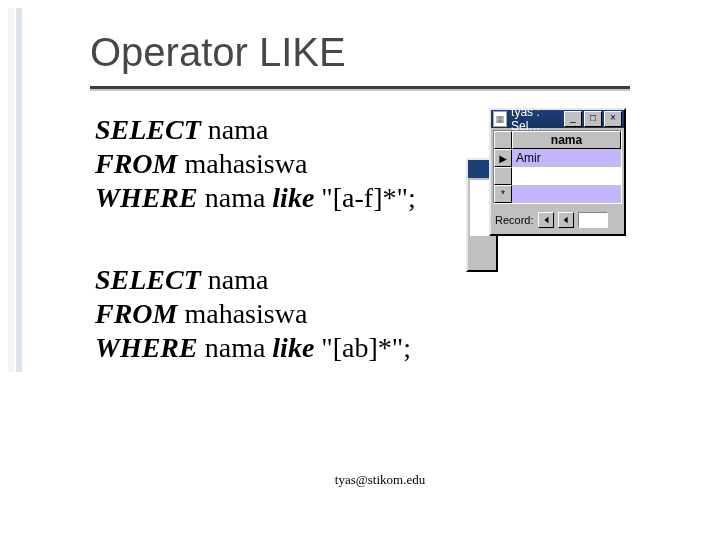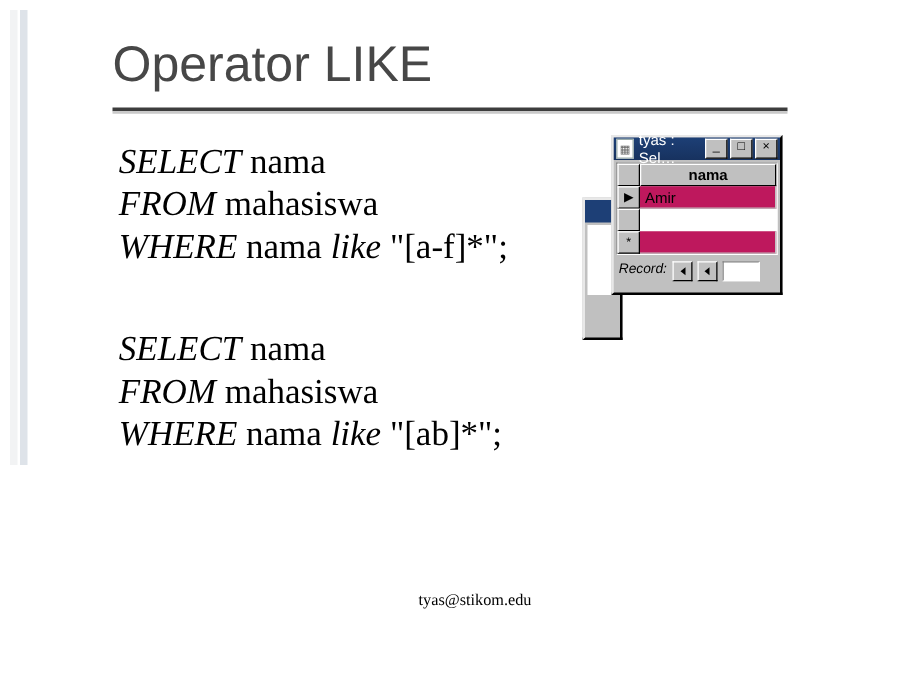--- a/index.html
+++ b/index.html
@@ -8,37 +8,37 @@
   .title{position:absolute;left:90px;top:30px;font-family:Verdana,Geneva,sans-serif;font-size:40px;color:#474747;letter-spacing:0px;}
   .rule-dark{position:absolute;left:90px;top:86px;width:540px;height:3px;background:#3d3d3d;}
   .rule-light{position:absolute;left:90px;top:89px;width:540px;height:2px;background:#c9c9c9;}
   
   .side1{position:absolute;left:8px;top:8px;width:6px;height:364px;background:#f2f3f4;}
   .side2{position:absolute;left:16px;top:8px;width:6px;height:364px;background:#dee3e9;}
   
   .code{position:absolute;left:95px;font-size:28px;line-height:34px;color:#000;}
   .code1{top:113px;}
   .code2{top:263px;}
-  .code .kw{font-style:italic;font-weight:normal;}
+  .code .kw{font-style:italic;font-weight:bold;}
   .footer{position:absolute;left:0;right:0;top:472px;text-align:center;font-size:13px;color:#000;padding-left:40px;}
   
   .win{position:absolute;left:489px;top:108px;width:133px;background:#c0c0c0;border:2px solid #000;border-top-color:#e8e8e8;border-left-color:#e8e8e8;font-family:Tahoma,Arial,sans-serif;font-size:12px;}
   .win-titlebar{height:18px;background:linear-gradient(180deg,#1d3f76,#17325f);color:#fff;display:flex;align-items:center;padding:0 2px;}
   .win-ico{width:14px;height:14px;background:#fff;border:1px solid #9aa;display:flex;align-items:center;justify-content:center;font-size:9px;color:#666;margin-right:4px;}
   .win-t{display:flex;gap:0 0;margin-left:auto;}
   .win-btns{display:flex;gap:2px;margin-left:auto;}
   .wbtn{width:16px;height:14px;background:#c0c0c0;border:1px solid #000;border-top-color:#fff;border-left-color:#fff;font-size:10px;line-height:11px;text-align:center;color:#000;}
   .grid{background:#fff;margin:2px;border:1px solid #808080;border-right-color:#fff;border-bottom-color:#fff;}
   .grid-header{display:flex;}
   .rowsel{width:18px;height:18px;background:#c0c0c0;border:1px solid #000;border-top-color:#fff;border-left-color:#fff;box-sizing:border-box;}
   .colhead{flex:1;height:18px;background:#c0c0c0;border:1px solid #000;border-top-color:#fff;border-left-color:#fff;box-sizing:border-box;text-align:center;font-weight:bold;line-height:16px;}
   .row{display:flex;}
   .row .rowsel{display:flex;align-items:center;justify-content:center;font-size:10px;color:#000;}
-  .cell{flex:1;height:18px;border-right:1px solid #c0c0c0;border-bottom:1px solid #c0c0c0;padding-left:4px;line-height:18px;box-sizing:border-box;background:#be185d;}
-  .recbar{height:22px;padding:3px 4px;display:flex;align-items:flex-start;gap:4px;font-style:italic;}
+  .cell{flex:1;height:18px;border-right:1px solid #c0c0c0;border-bottom:1px solid #c0c0c0;padding-left:4px;line-height:18px;box-sizing:border-box;background:#c4b5fd;}
+  .recbar{height:22px;padding:3px 4px;display:flex;align-items:center;gap:4px;}
   .reclabel{font-size:11px;}
   .navbtn{width:16px;height:16px;background:#c0c0c0;border:1px solid #000;border-top-color:#fff;border-left-color:#fff;box-sizing:border-box;display:flex;align-items:center;justify-content:center;}
   .navbtn svg{width:8px;height:8px;}
   .recinput{width:28px;height:14px;border:1px solid #808080;border-right-color:#fff;border-bottom-color:#fff;background:#fff;}
   
   .ghost{position:absolute;left:466px;top:158px;width:28px;height:110px;background:#c0c0c0;border:2px solid #000;border-top-color:#e8e8e8;border-left-color:#e8e8e8;}
   .ghost-title{height:18px;background:#1d3f76;}
   .ghost-body{background:#fff;height:56px;margin:2px;}
 </style>
 </head>

